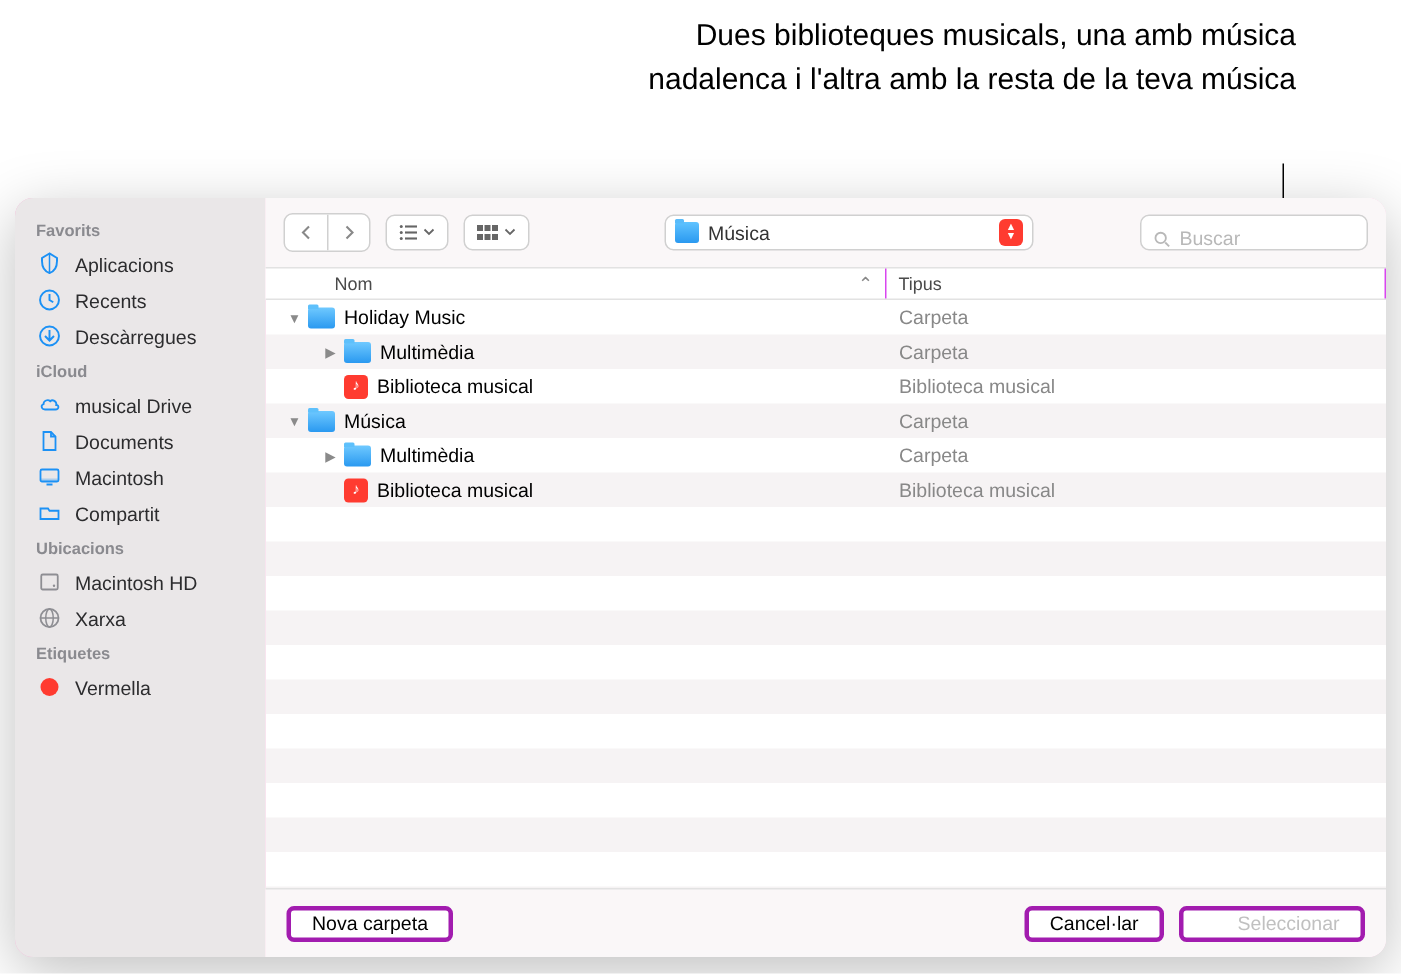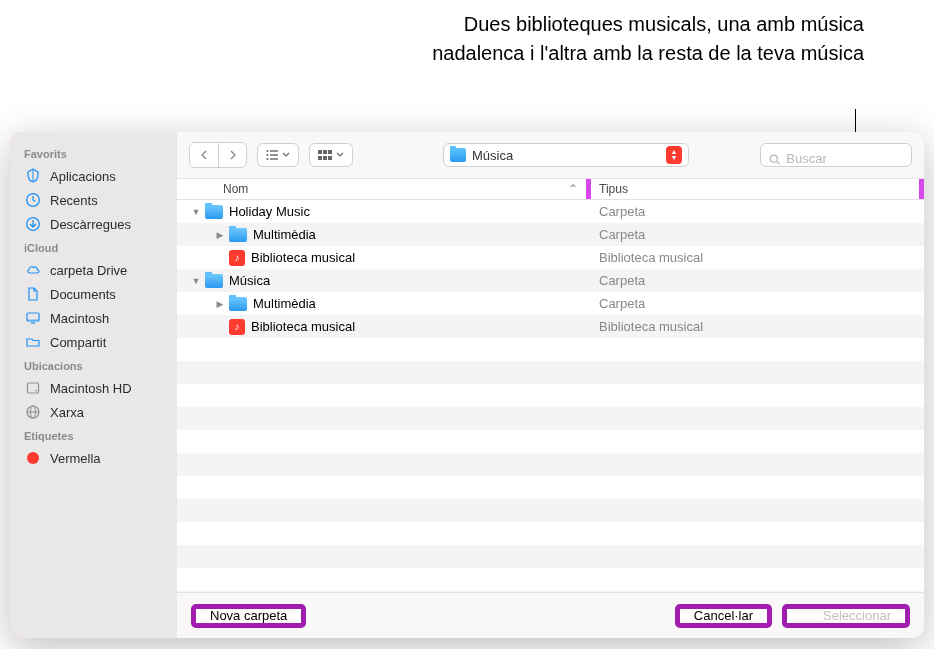--- a/index.html
+++ b/index.html
@@ -154,21 +154,21 @@
       border-bottom: 1px solid #e2e2e2;
       background: #fff;
       font-size: 12px;
       color: #4a4a4a;
       height: 22px;
     }
     .th {
       display: flex;
       align-items: center;
       padding: 0 8px;
-      border-right: 5px solid #d946ef;
+      border-right: 1px solid #d946ef;
     }
     .th-name { flex: 0 0 414px; padding-left: 46px; justify-content: space-between; }
     .th-type { flex: 1; }
     .sort-caret { color: #888; }
 
     .rows { flex: 1; overflow: auto; }
     .row {
       display: flex;
       height: 23px;
       align-items: center;
@@ -216,21 +216,21 @@
       height: 46px;
       border-top: 1px solid #e2e2e2;
       display: flex;
       align-items: center;
       padding: 0 14px;
       gap: 10px;
       background: #faf7f8;
     }
     .btn {
       height: 24px;
-      border: 5px solid #a21caf;
+      border: 3px solid #a21caf;
       border-radius: 5px;
       padding: 0 14px;
       font-size: 13px;
       background: #fff;
       display: flex;
       align-items: center;
     }
     .btn.disabled { color: #c0c0c0; padding-left: 36px; }
   </style>
 </head>
@@ -275,21 +275,21 @@
         </span>
         <span class="side-label">Descàrregues</span>
       </div>
       <div class="side-section-header">iCloud</div>
       <div class="side-item">
         <span class="side-icon">
           <svg width="16" height="16" viewBox="0 0 16 16">
             <path d="M5 11 C2.5 11 2 8 4 7.5 C4 5 7 4 8.5 5.5 C10 4 13 5.5 12.5 8 C14.5 8 14.5 11 12 11 Z" stroke="#1c91f5" fill="none" stroke-width="1.2"></path>
           </svg>
         </span>
-        <span class="side-label">carpeta Drive</span>
+        <span class="side-label">musical Drive</span>
       </div>
       <div class="side-item">
         <span class="side-icon">
           <svg width="16" height="16" viewBox="0 0 16 16">
             <path d="M4 2 H9 L12 5 V14 H4 Z" stroke="#1c91f5" fill="none" stroke-width="1.2"></path>
             <path d="M9 2 V5 H12" stroke="#1c91f5" fill="none" stroke-width="1.2"></path>
           </svg>
         </span>
         <span class="side-label">Documents</span>
       </div>

